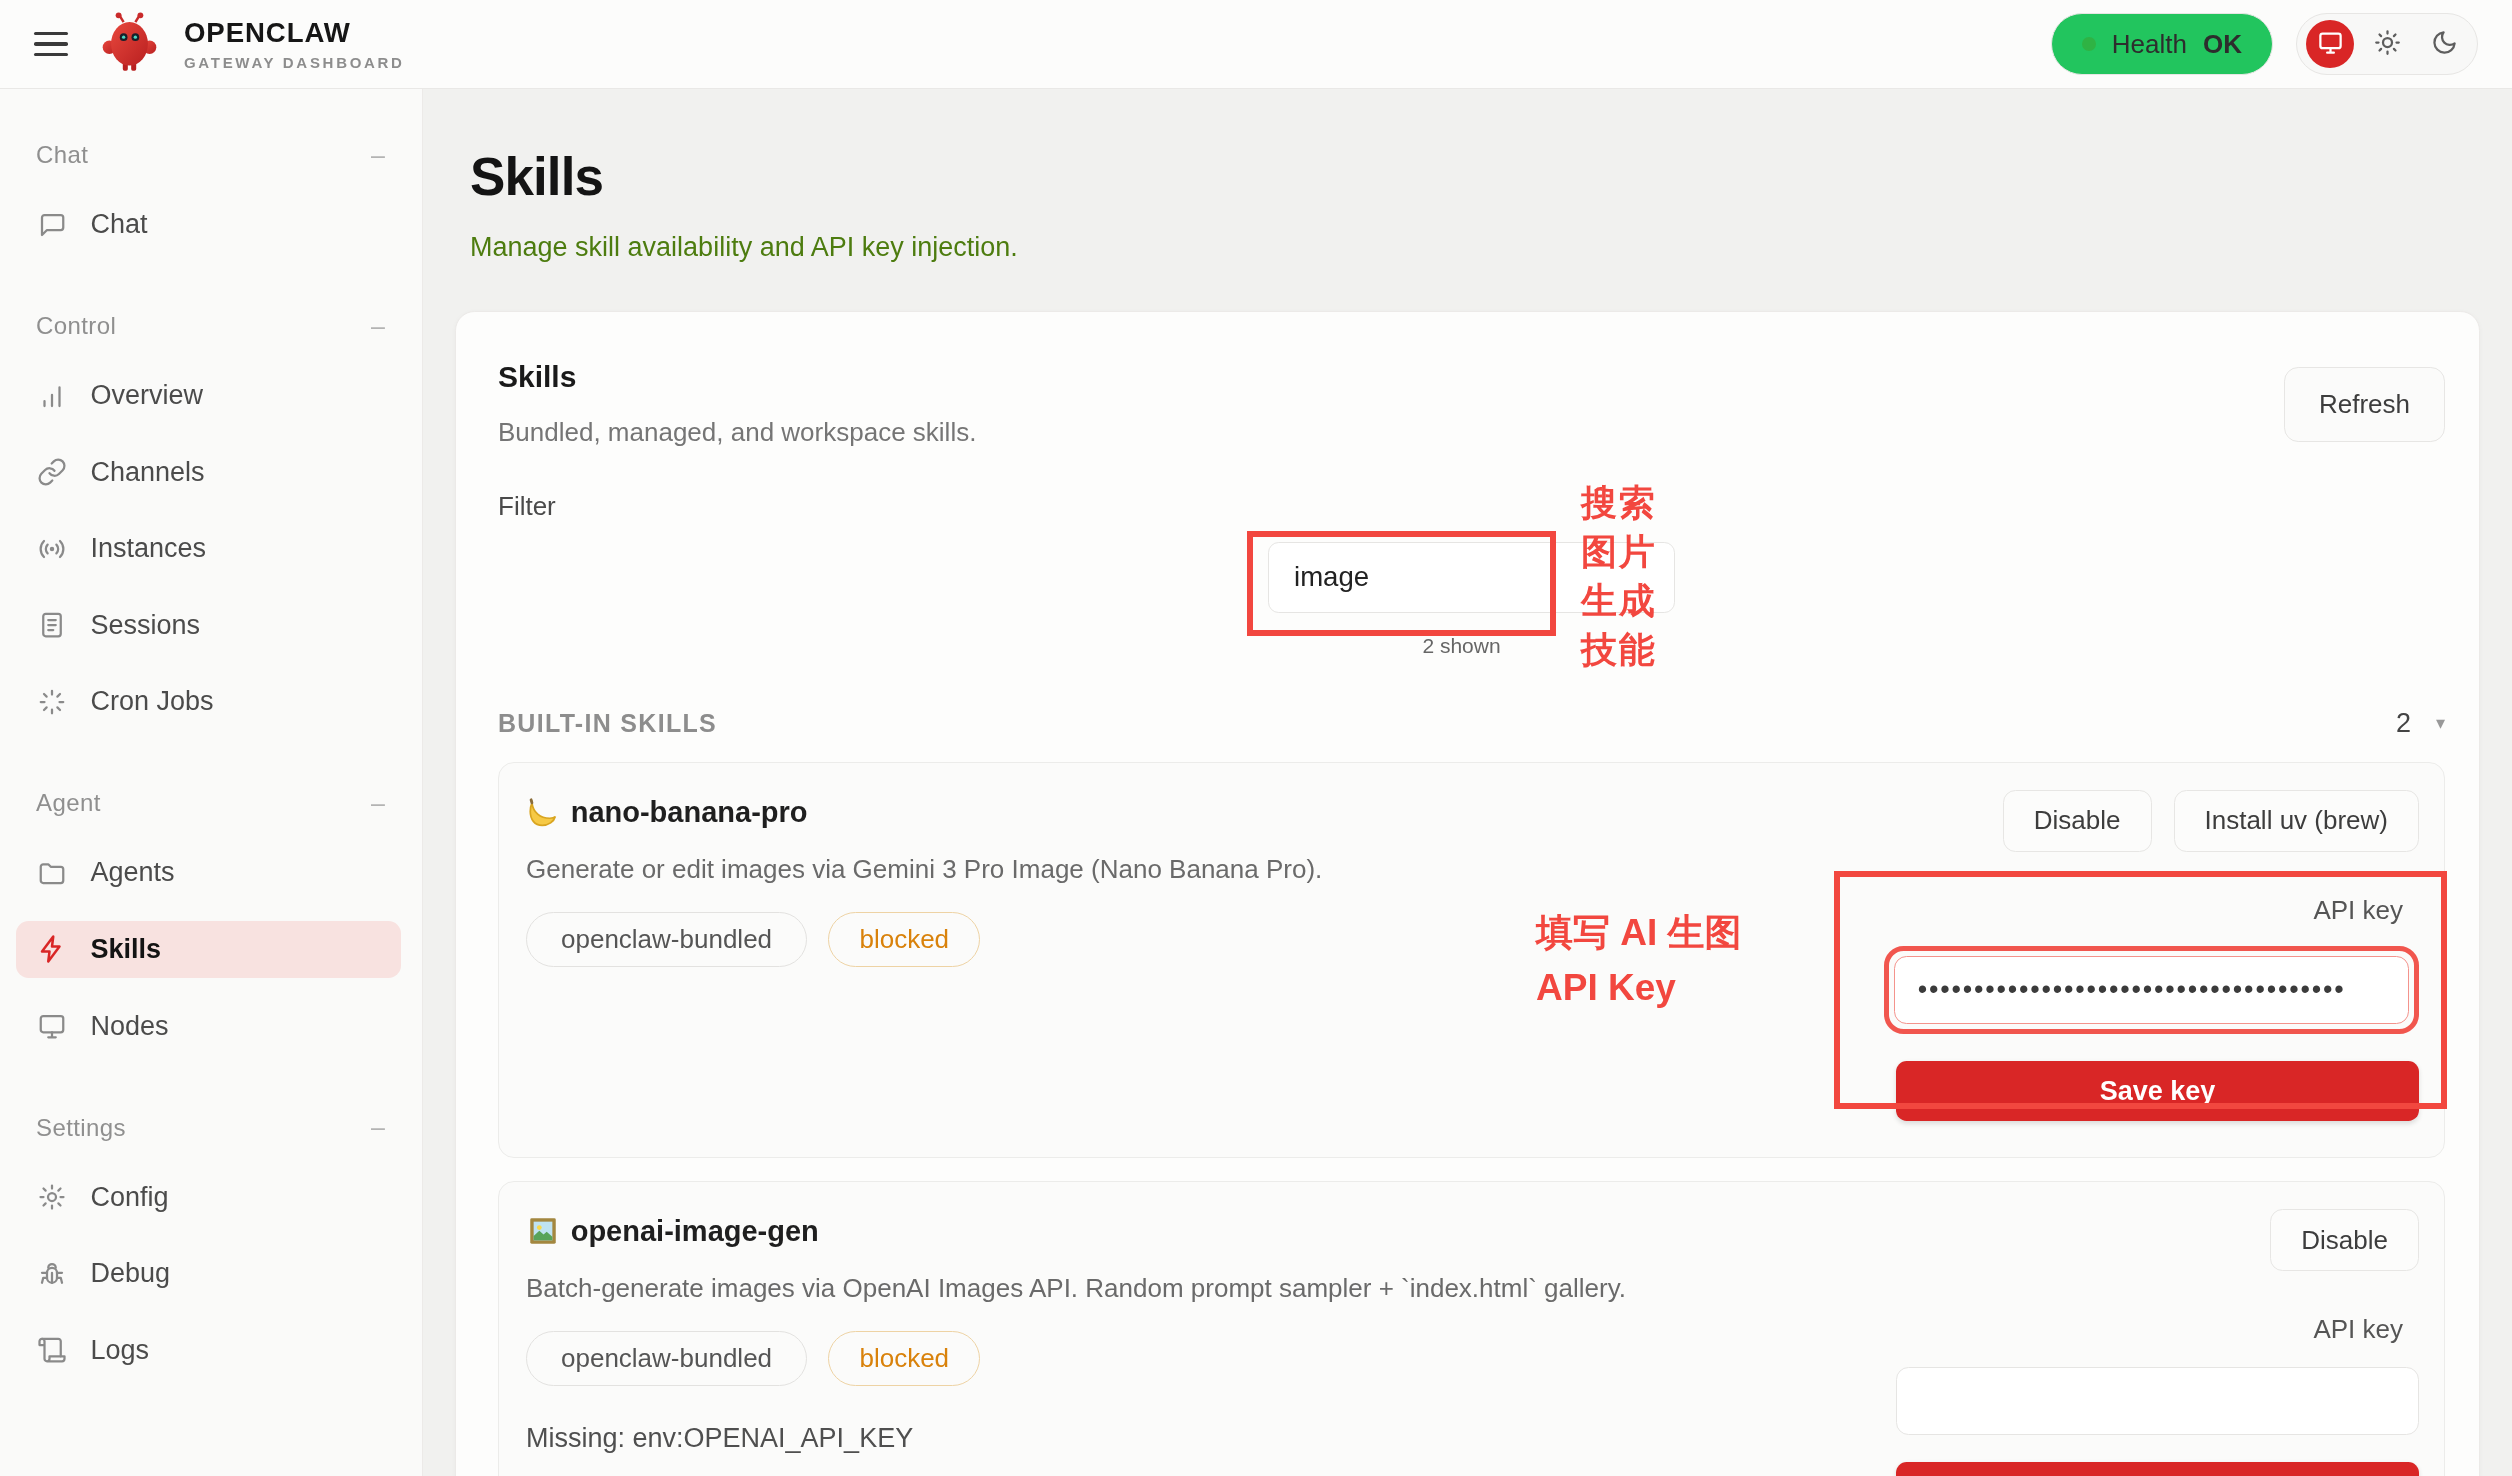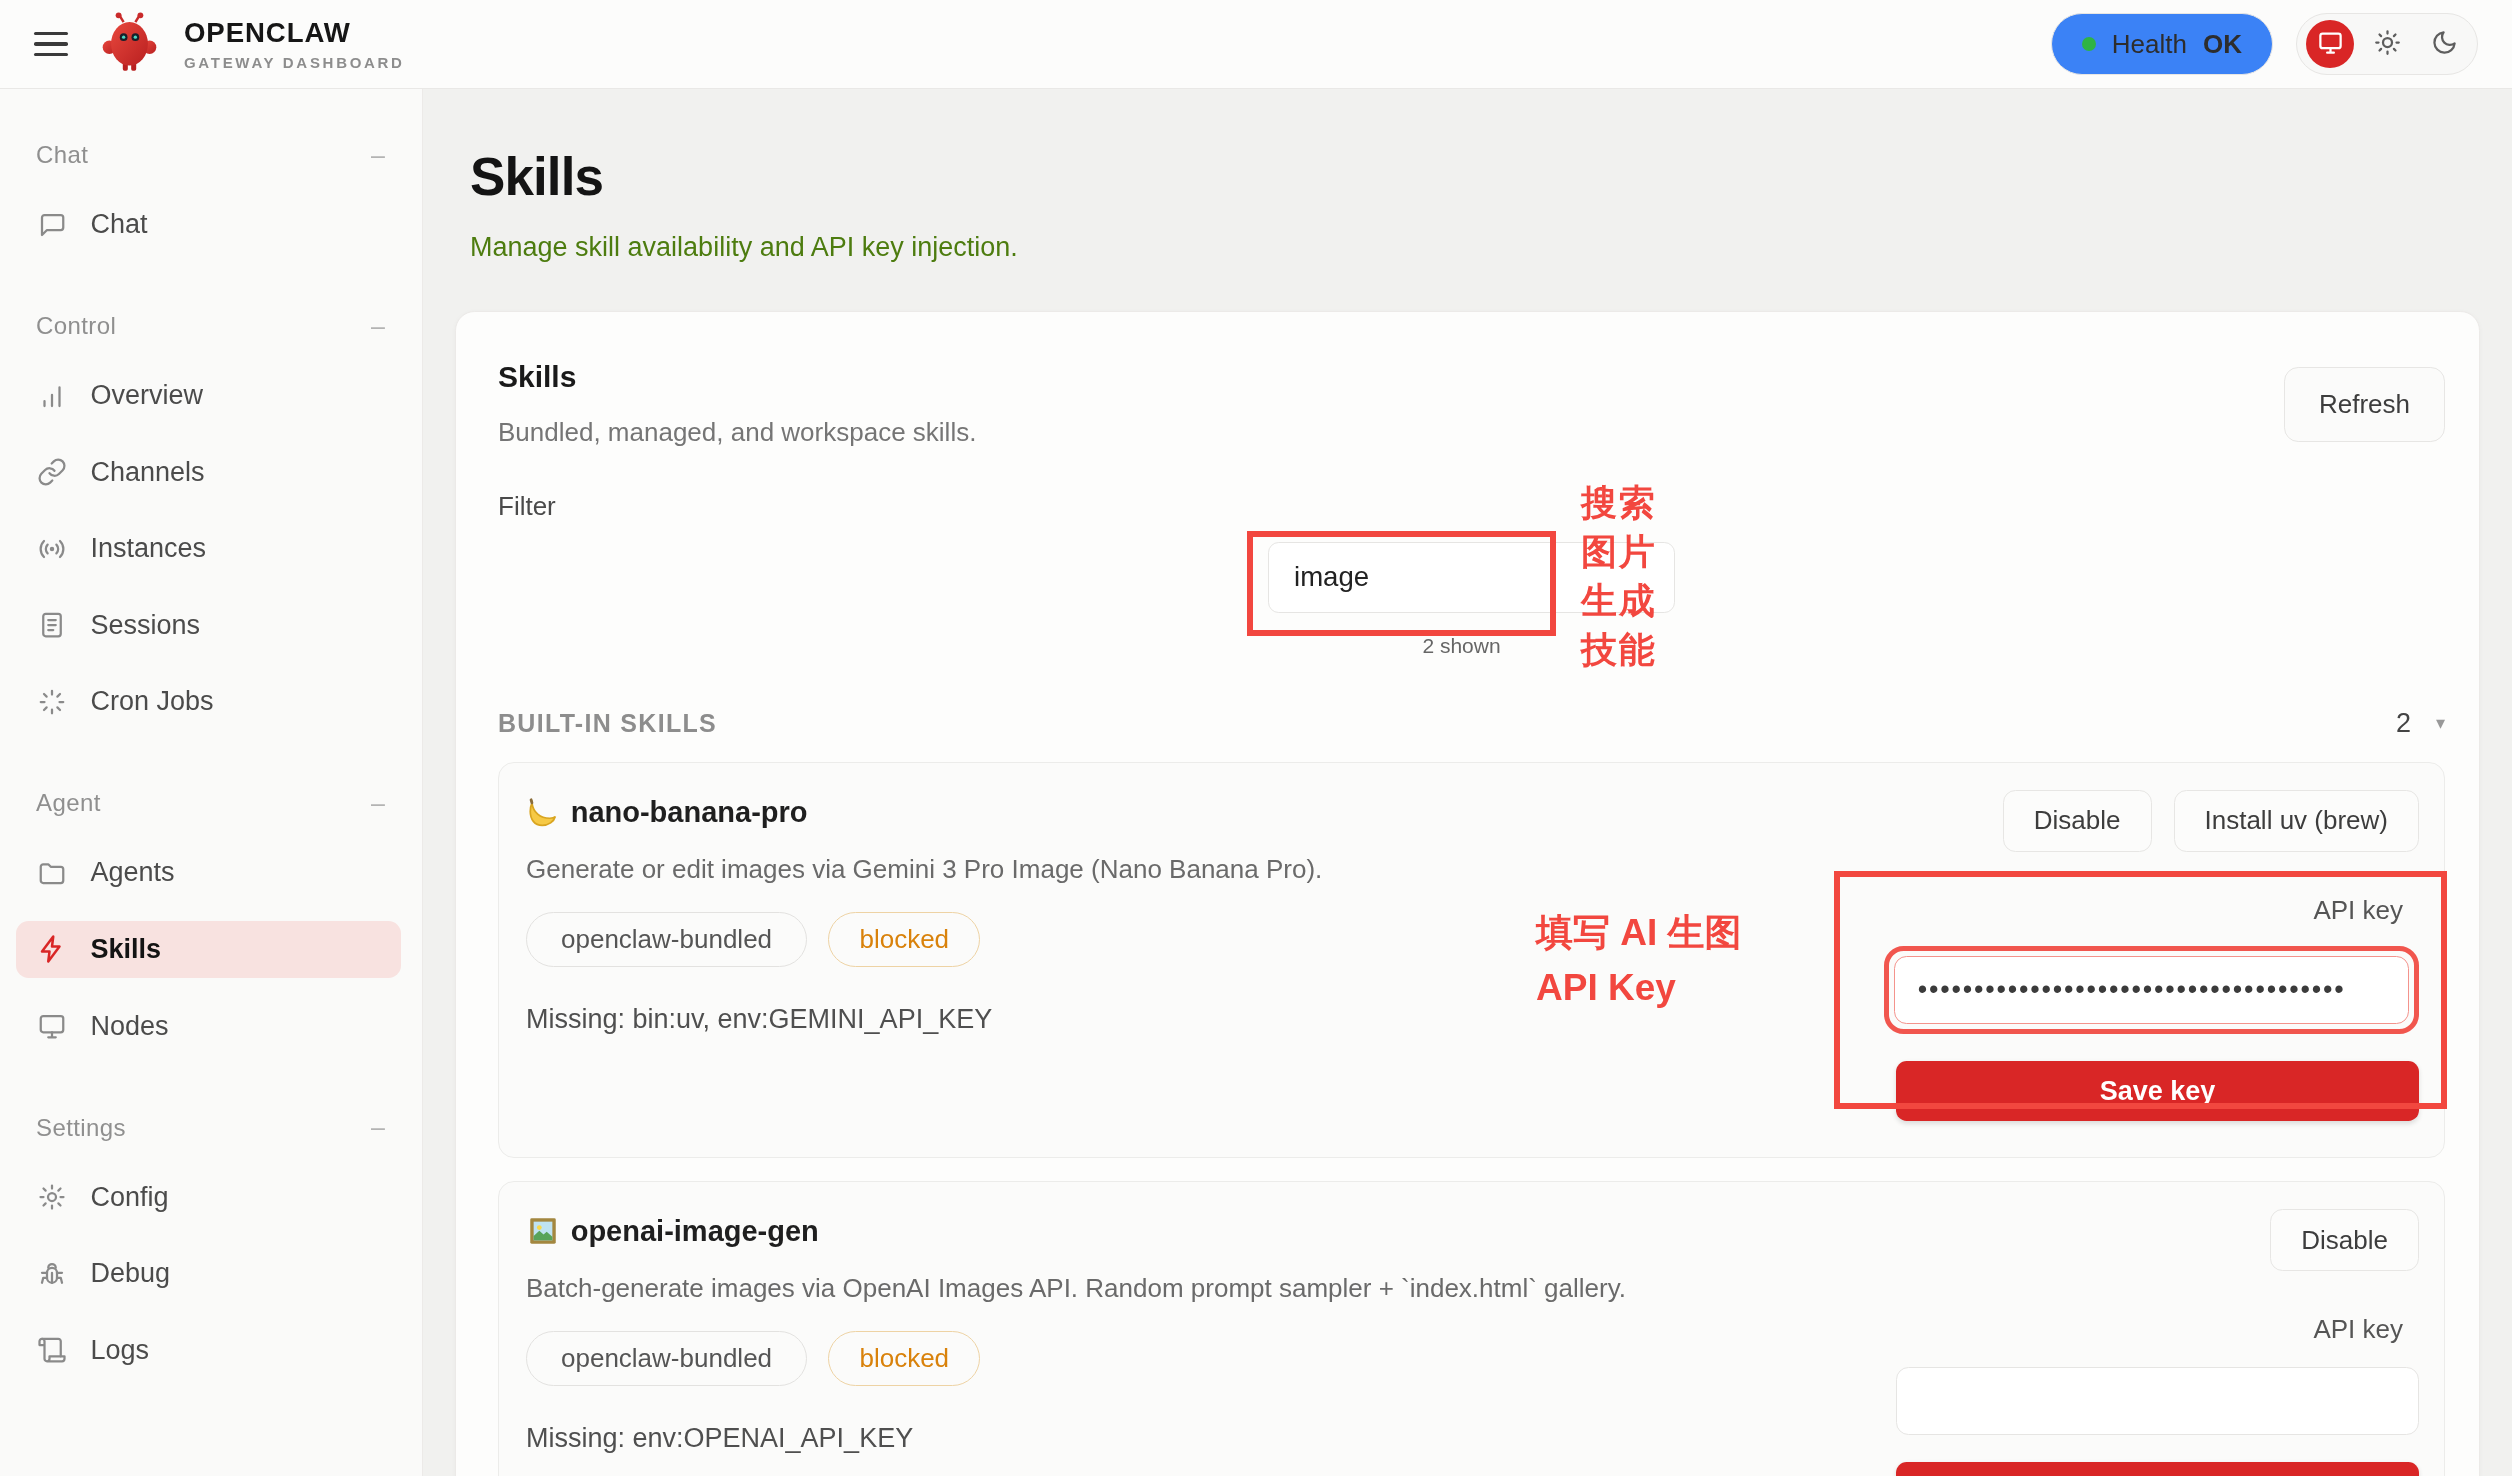--- a/index.html
+++ b/index.html
@@ -16,21 +16,21 @@
     display:flex; align-items:center; justify-content:space-between; padding:8px 34px; flex:0 0 auto; }
   .tb-left { display:flex; align-items:center; gap:27px; }
   .hamburger { width:41px; height:36px; display:flex; flex-direction:column; justify-content:center; gap:7.1px;
     background:none; border:none; cursor:pointer; }
   .hamburger span { display:block; width:34px; height:3.6px; background:#3a3a3a; border-radius:1.8px; }
   .logo-svg { width:55px; height:62px; }
   .brand-title { font-size:27.6px; font-weight:800; letter-spacing:0.9px; color:#161616; }
   .brand-sub { font-size:15px; font-weight:600; letter-spacing:2.7px; color:#8d8d8d; margin-top:5.3px; }
   .tb-right { display:flex; align-items:center; gap:23px; }
   .health-pill { height:62px; display:flex; align-items:center; gap:16px; padding:0 30px;
-    background:#3b82f6; border:1.8px solid #e7e6e4; border-radius:32px; }
+    background:#22c55e; border:1.8px solid #e7e6e4; border-radius:32px; }
   .health-dot { width:14.2px; height:14.2px; border-radius:50%; background:var(--green); }
   .health-label { font-size:26px; color:#2d2d2d; }
   .health-status { font-size:26px; color:#2d2d2d; font-weight:600; }
   .theme-pill { height:62px; display:flex; align-items:center; gap:9px; padding:0 9px;
     background:#f8f8f7; border:1.8px solid #e7e6e4; border-radius:32px; }
   .theme-btn { width:48px; height:48px; border-radius:50%; display:flex; align-items:center; justify-content:center;
     background:none; border:none; color:#5e5e5e; cursor:pointer; }
   .theme-btn.active { background:var(--accent); color:#fff; }
   .theme-btn svg { width:27px; height:27px; }
 
@@ -361,21 +361,20 @@
                   <path d="M4.2 5.5 3.6 3.4" stroke="#8a6d3b" stroke-width="2" stroke-linecap="round"></path>
                 </svg>
               </span>
               <span class="sk-name">nano-banana-pro</span>
             </div>
             <p class="sk-desc">Generate or edit images via Gemini 3 Pro Image (Nano Banana Pro).</p>
             <div class="sk-badges">
               <span class="badge">openclaw-bundled</span>
               <span class="badge warning">blocked</span>
             </div>
-            <p class="sk-missing">Missing: bin:uv, env:GEMINI_API_KEY</p>
           </div>
           <div class="sk-right">
             <div class="sk-actions">
               <button class="btn">Disable</button>
               <button class="btn">Install uv (brew)</button>
             </div>
             <div class="api-label">API key</div>
             <div class="ring-red">
               <input class="api-input" type="password" value="••••••••••••••••••••••••••••••••••••••" style="">
             </div>

